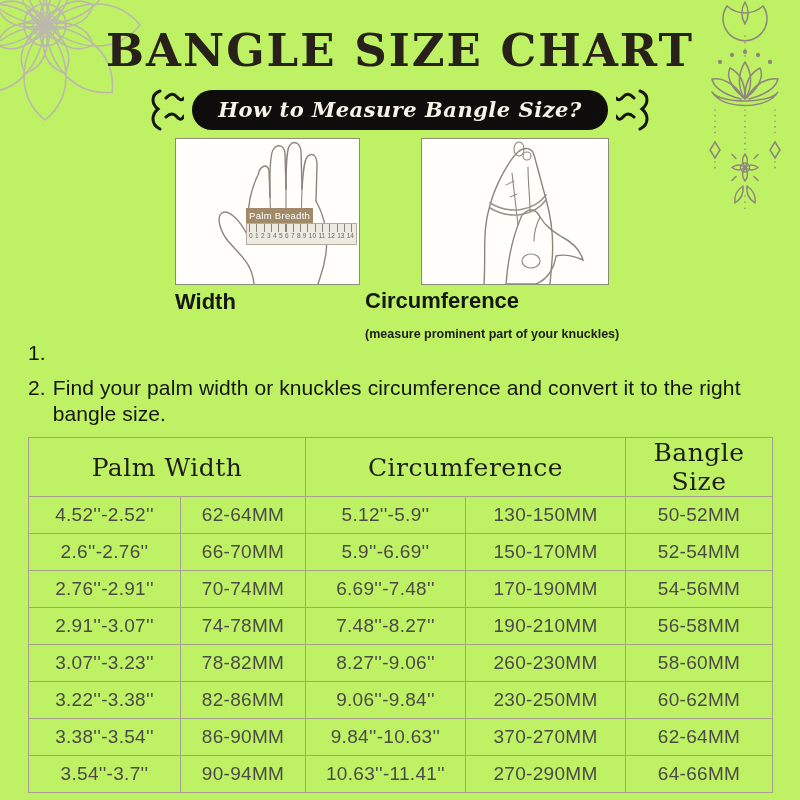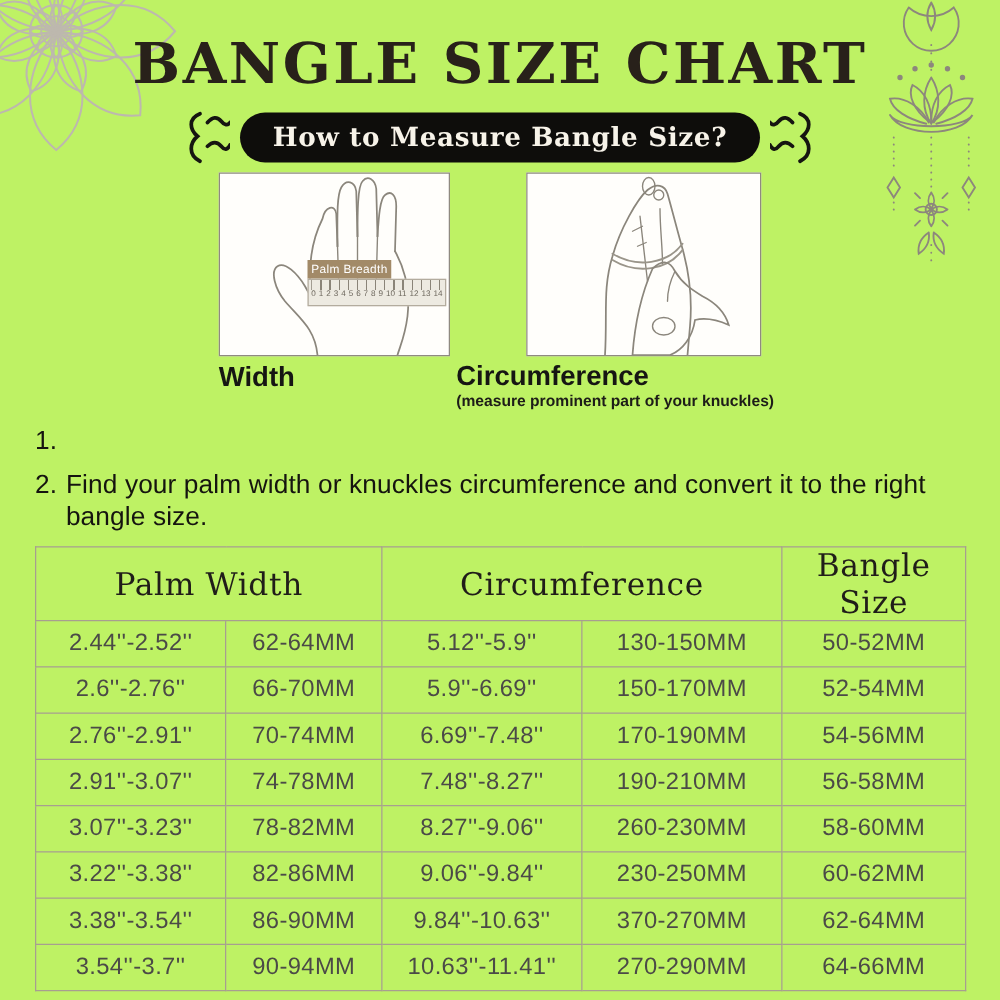--- a/index.html
+++ b/index.html
@@ -16,21 +16,21 @@
 
   .page-title{
     position:absolute; left:0; top:24px; width:100%;
     text-align:center;
     font-family:"DejaVu Serif","Liberation Serif",serif;
     font-weight:700; font-size:45px; letter-spacing:2px;
     color:#28211a;
   }
   .badge-row{
     position:absolute; left:0; top:86px; width:100%;
-    display:flex; justify-content:center; align-items:center; gap:8px;
+    display:flex; justify-content:center; align-items:center; gap:8px;font-style:italic;
   }
   .badge-pill{
     background:#0e0d0b; color:#f7f3e9;
     border-radius:21px; padding:7px 26px 8px;
     font-family:"DejaVu Serif","Liberation Serif",serif;
     font-weight:700; font-size:21px; letter-spacing:0.5px;
     white-space:nowrap;
   }
   .illu-box{
     position:absolute; background:#fffefb; border:1px solid #8f8a80;
@@ -55,21 +55,21 @@
   .ruler-numbers{
     display:flex; justify-content:space-between; padding:1px 2px 0;
     font-size:6.5px; color:#6d675d; line-height:1;
   }
   .caption{
     position:absolute; text-align:left; color:#161613;
   }
   .cap-width{left:175px; top:289px; width:183px; font-size:22px; font-weight:bold;}
   .cap-circ{left:365px; top:289px; width:300px;}
   .cap-circ .big{font-size:22px; font-weight:bold; line-height:1.05;}
-  .cap-circ .note{font-size:12.5px; font-weight:bold; color:#1d1c18; margin-top:2px;}
+  .cap-circ .note{font-size:12.5px; font-weight:bold; color:#1d1c18; margin-top:15px;}
 
   .instructions{position:absolute; left:28px; top:340px; width:734px;}
   .ins-item{
     display:flex; gap:7px; font-size:21px; color:#15140f;
     line-height:1.27; margin-bottom:8px; letter-spacing:0.1px;
   }
   .ins-num{flex:0 0 auto;}
 
   table.size-table{
     position:absolute; left:28px; top:437px; width:744px;
@@ -272,21 +272,21 @@
     </colgroup>
     <thead>
       <tr>
         <th colspan="2">Palm Width</th>
         <th colspan="2">Circumference</th>
         <th>Bangle Size</th>
       </tr>
     </thead>
     <tbody>
         <tr>
-          <td>2.44''-2.52''</td>
+          <td>4.52''-2.52''</td>
           <td>62-64MM</td>
           <td>5.12''-5.9''</td>
           <td>130-150MM</td>
           <td>50-52MM</td>
         </tr>
         <tr>
           <td>2.6''-2.76''</td>
           <td>66-70MM</td>
           <td>5.9''-6.69''</td>
           <td>150-170MM</td>

